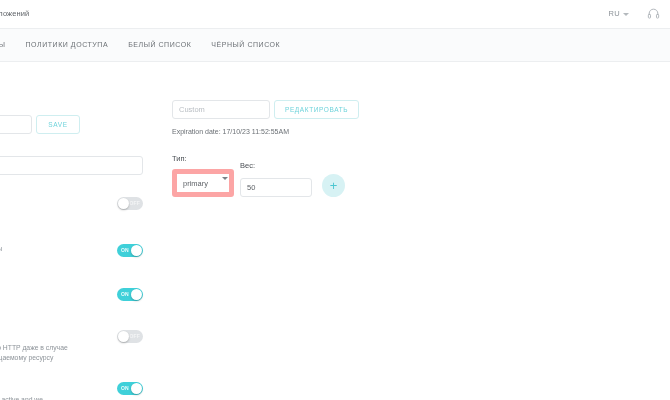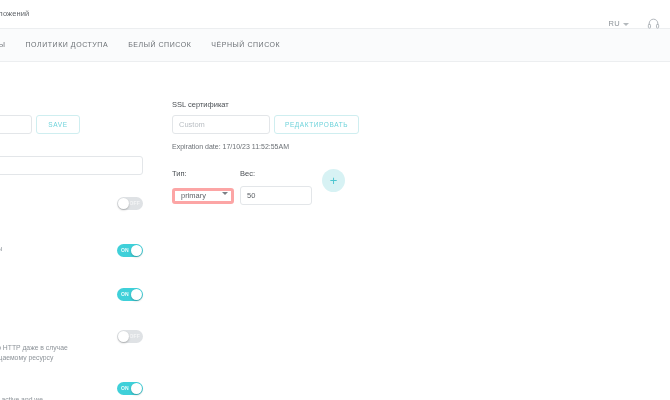--- a/index.html
+++ b/index.html
@@ -31,21 +31,21 @@
     left: -36px;
     top: 9px;
     font-size: 7.5px;
     color: #5f6368;
     letter-spacing: .1px;
     white-space: nowrap;
   }
   .topbar-right {
     position: absolute;
     right: 10px;
-    top: 17px;
+    top: 7px;
     display: flex;
     align-items: center;
     gap: 18px;
   }
   .lang-select {
     display: flex;
     align-items: center;
     gap: 3px;
     font-size: 7.5px;
     color: #8d9399;
@@ -173,22 +173,22 @@
   .sub-block { margin-top: 19px; }
   .sub-label {
     font-size: 7.5px;
     color: #4a4f54;
     margin-bottom: 6px;
   }
 
   .sel-wrap { position: relative; }
   .sel {
     width: 62px;
-    height: 16px;
-    border: 3px solid #fca5a5;
+    height: 28px;
+    border: 5px solid #fca5a5;
     border-radius: 3px;
     background: #fff;
     font-size: 7.5px;
     color: #5f6368;
     padding: 0 14px 0 6px;
     box-sizing: border-box;
     appearance: none;
     -webkit-appearance: none;
     outline: none;
     font-family: "Liberation Sans", sans-serif;
@@ -359,30 +359,29 @@
         <span class="tlabel">ON</span>
         <span class="knob"></span>
       </div>
     </div>
 
   </div>
 
   <div class="col-right">
 
     <div>
-      <div class="field-label">SSL сертификат</div>
       <div class="input-row">
         <input class="txt-input in-ssl" type="text" placeholder="Custom" style="">
         <button class="btn-outline">РЕДАКТИРОВАТЬ</button>
       </div>
       <div class="hint">Expiration date: 17/10/23 11:52:55AM</div>
     </div>
 
     <div class="sub-block">
-      <div style="display:flex; align-items:flex-start;">
+      <div style="display:flex; align-items:flex-end;">
         <div>
           <div class="sub-label">Тип:</div>
           <div class="sel-wrap">
             <select class="sel">
               <option>primary</option>
             </select>
             <span class="sel-arrow"></span>
           </div>
         </div>
 

